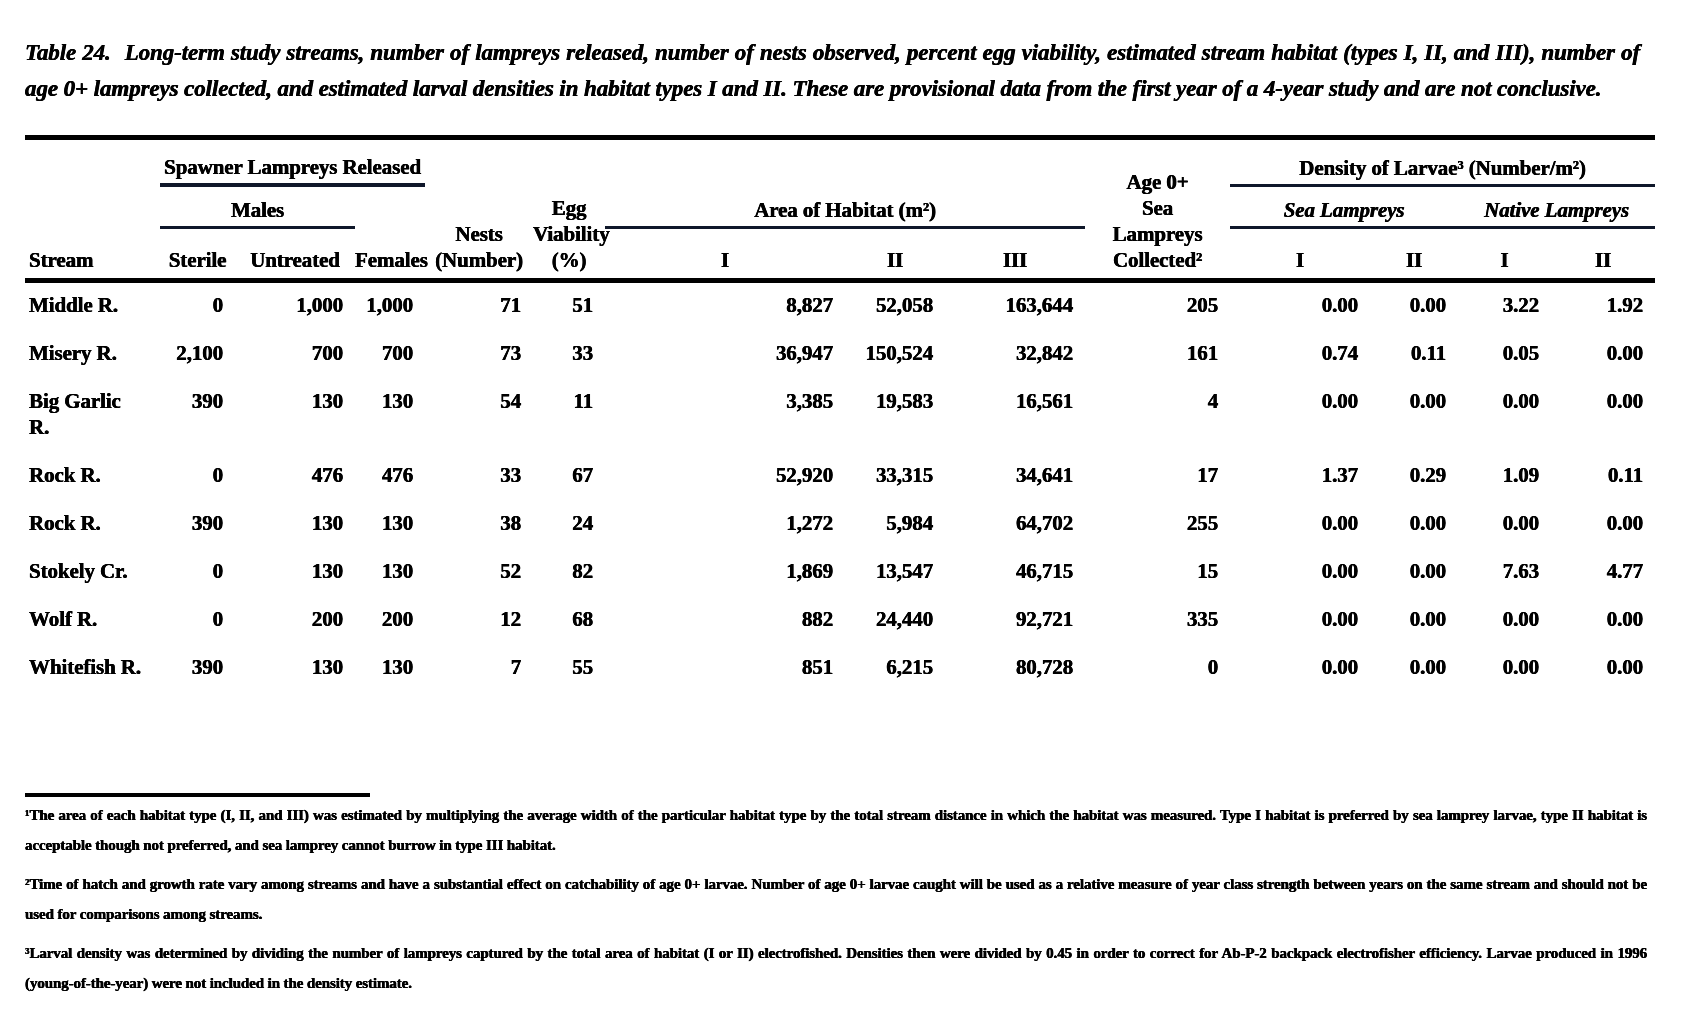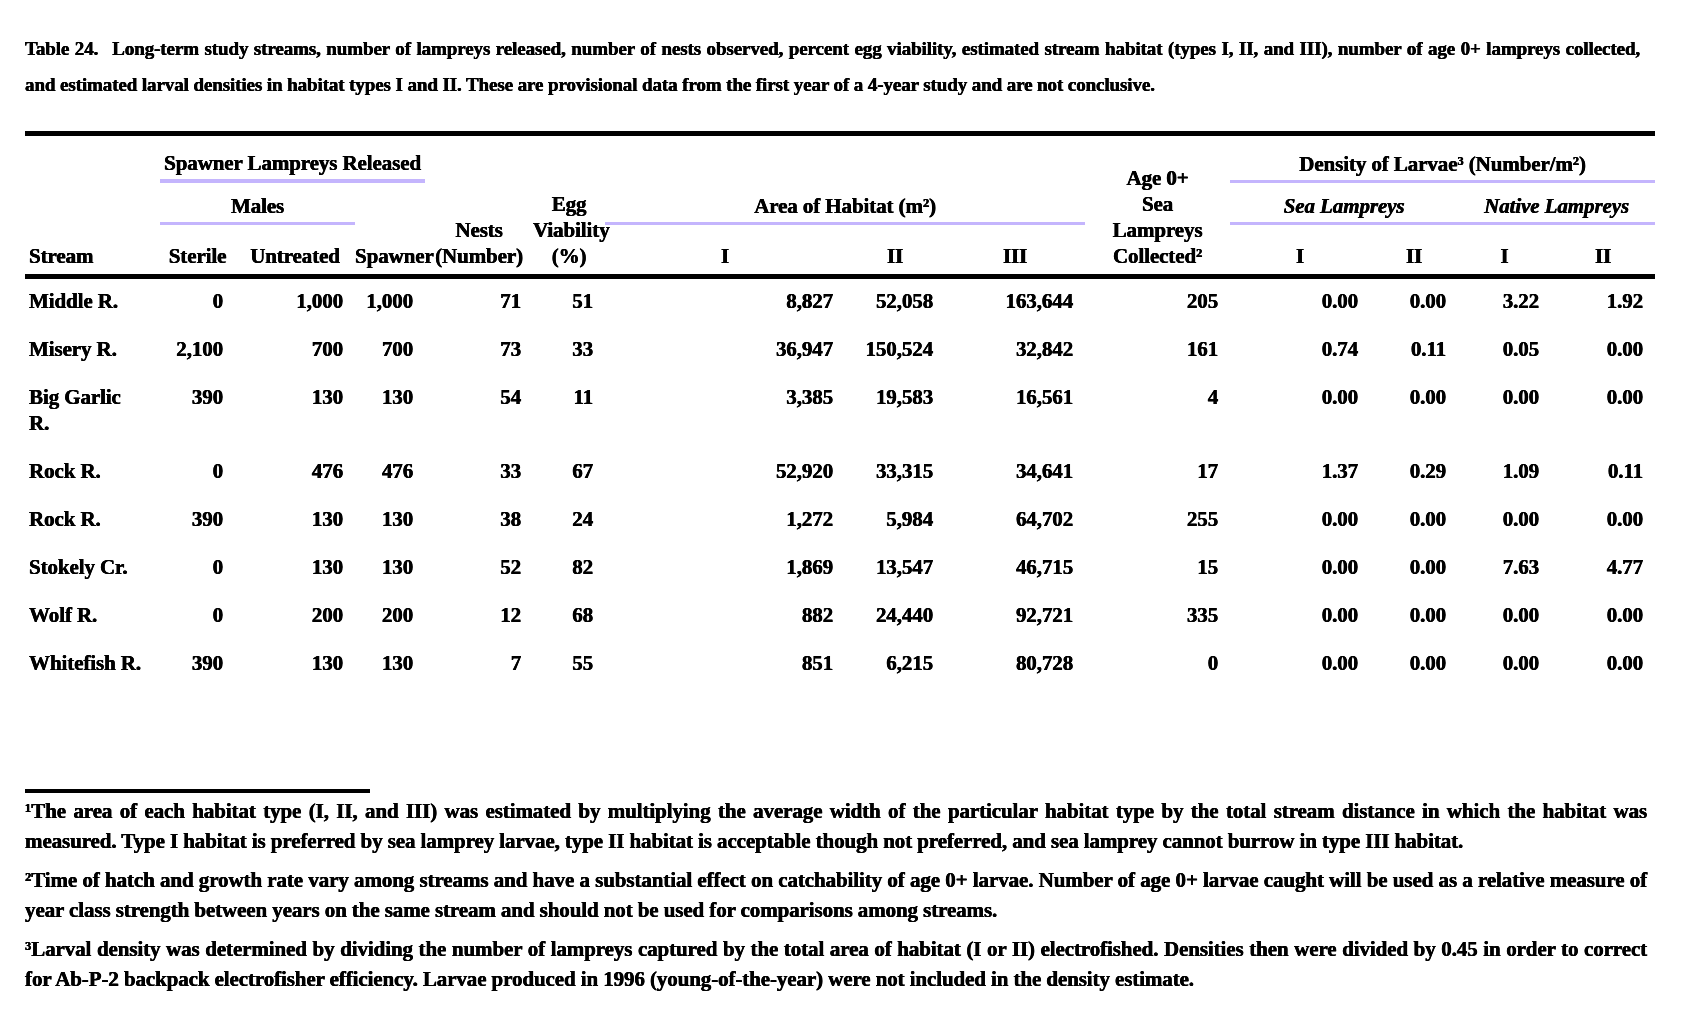--- a/index.html
+++ b/index.html
@@ -7,37 +7,37 @@
     width: 1704px; height: 1010px; overflow: hidden;
     font-family: "Liberation Serif", "DejaVu Serif", serif;
     color: #000; font-weight: 700;
     -webkit-font-smoothing: antialiased;
   }
   .page { padding: 12px 49px 0 25px; }
   .ink { text-shadow: 0.35px 0 0 #000, -0.2px 0 0 #000; }
 
   
   .title {
-    width: 1615px; font-size: 19px; line-height: 36px;
-    text-align: justify; letter-spacing: -0.1px;
+    width: 1615px; font-size: 23px; line-height: 36px;
+    text-align: justify; letter-spacing: -0.1px; font-style: italic;
   }
   .title .tlabel { margin-right: 14px; }
 
   
   table.main {
     border-collapse: collapse; table-layout: fixed;
     width: 1630px; margin-top: 28px;
     border-top: 5px solid #000;
     font-size: 21px; letter-spacing: -0.1px;
   }
   thead { border-bottom: 5px solid #000; }
   th, td { font-weight: 700; padding: 0; }
   th { text-align: center; vertical-align: bottom; }
   .pre { white-space: pre-line; }
-  .group { border-bottom: 3px solid #c4b5fd; padding-bottom: 3px; }
+  .group { border-bottom: 3px solid #0f172a; padding-bottom: 3px; }
   .g-spawner { height: 40px; border-bottom-width: 4px; }
   .g-density { height: 40px; }
   .g-males { height: 36px; }
   .g-sea, .g-native { height: 36px; font-style: italic; }
   .g-area { }
   .hr3 th { height: 44px; padding-bottom: 5px; }
   .th-bottom { padding-bottom: 5px; line-height: 26px; }
   .th-stream { text-align: left; padding-left: 4px; padding-bottom: 5px; }
   .th-age { line-height: 26px; }
 
@@ -46,21 +46,21 @@
     padding-top: 9px; padding-bottom: 13px;
     vertical-align: top;
   }
   td.num { text-align: right; padding-right: 12px; }
   td.stream { text-align: left; padding-left: 4px; white-space: pre-line; }
 
   
   .footnotes { margin-top: 100px; width: 1622px; }
   .fn-rule { width: 345px; height: 4px; background: #000; margin-bottom: 3px; }
   .fn {
-    font-size: 21px; line-height: 30px; text-align: justify;
+    font-size: 15px; line-height: 30px; text-align: justify;
     margin: 0 0 9px 0; letter-spacing: -0.1px;
   }
 </style>
 </head>
 <body>
 
 <div class="page">
 
   <p class="title ink"><span class="tlabel">Table 24.</span><span>Long-term study streams, number of lampreys released, number of nests observed, percent egg viability, estimated stream habitat (types I, II, and III), number of age 0+ lampreys collected, and estimated larval densities in habitat types I and II.  These are provisional data from the first year of a 4-year study and are not conclusive.</span></p>
 
@@ -99,21 +99,21 @@
       </tr>
       <tr class="hr2">
         <th colspan="2" class="group g-males">Males</th>
         <th></th>
         <th colspan="2" class="group g-sea">Sea Lampreys</th>
         <th colspan="2" class="group g-native">Native Lampreys</th>
       </tr>
       <tr class="hr3">
         <th>Sterile</th>
         <th>Untreated</th>
-        <th>Spawner</th>
+        <th>Females</th>
         <th>I</th>
         <th>II</th>
         <th>III</th>
         <th>I</th>
         <th>II</th>
         <th>I</th>
         <th>II</th>
       </tr>
     </thead>
     <tbody>

